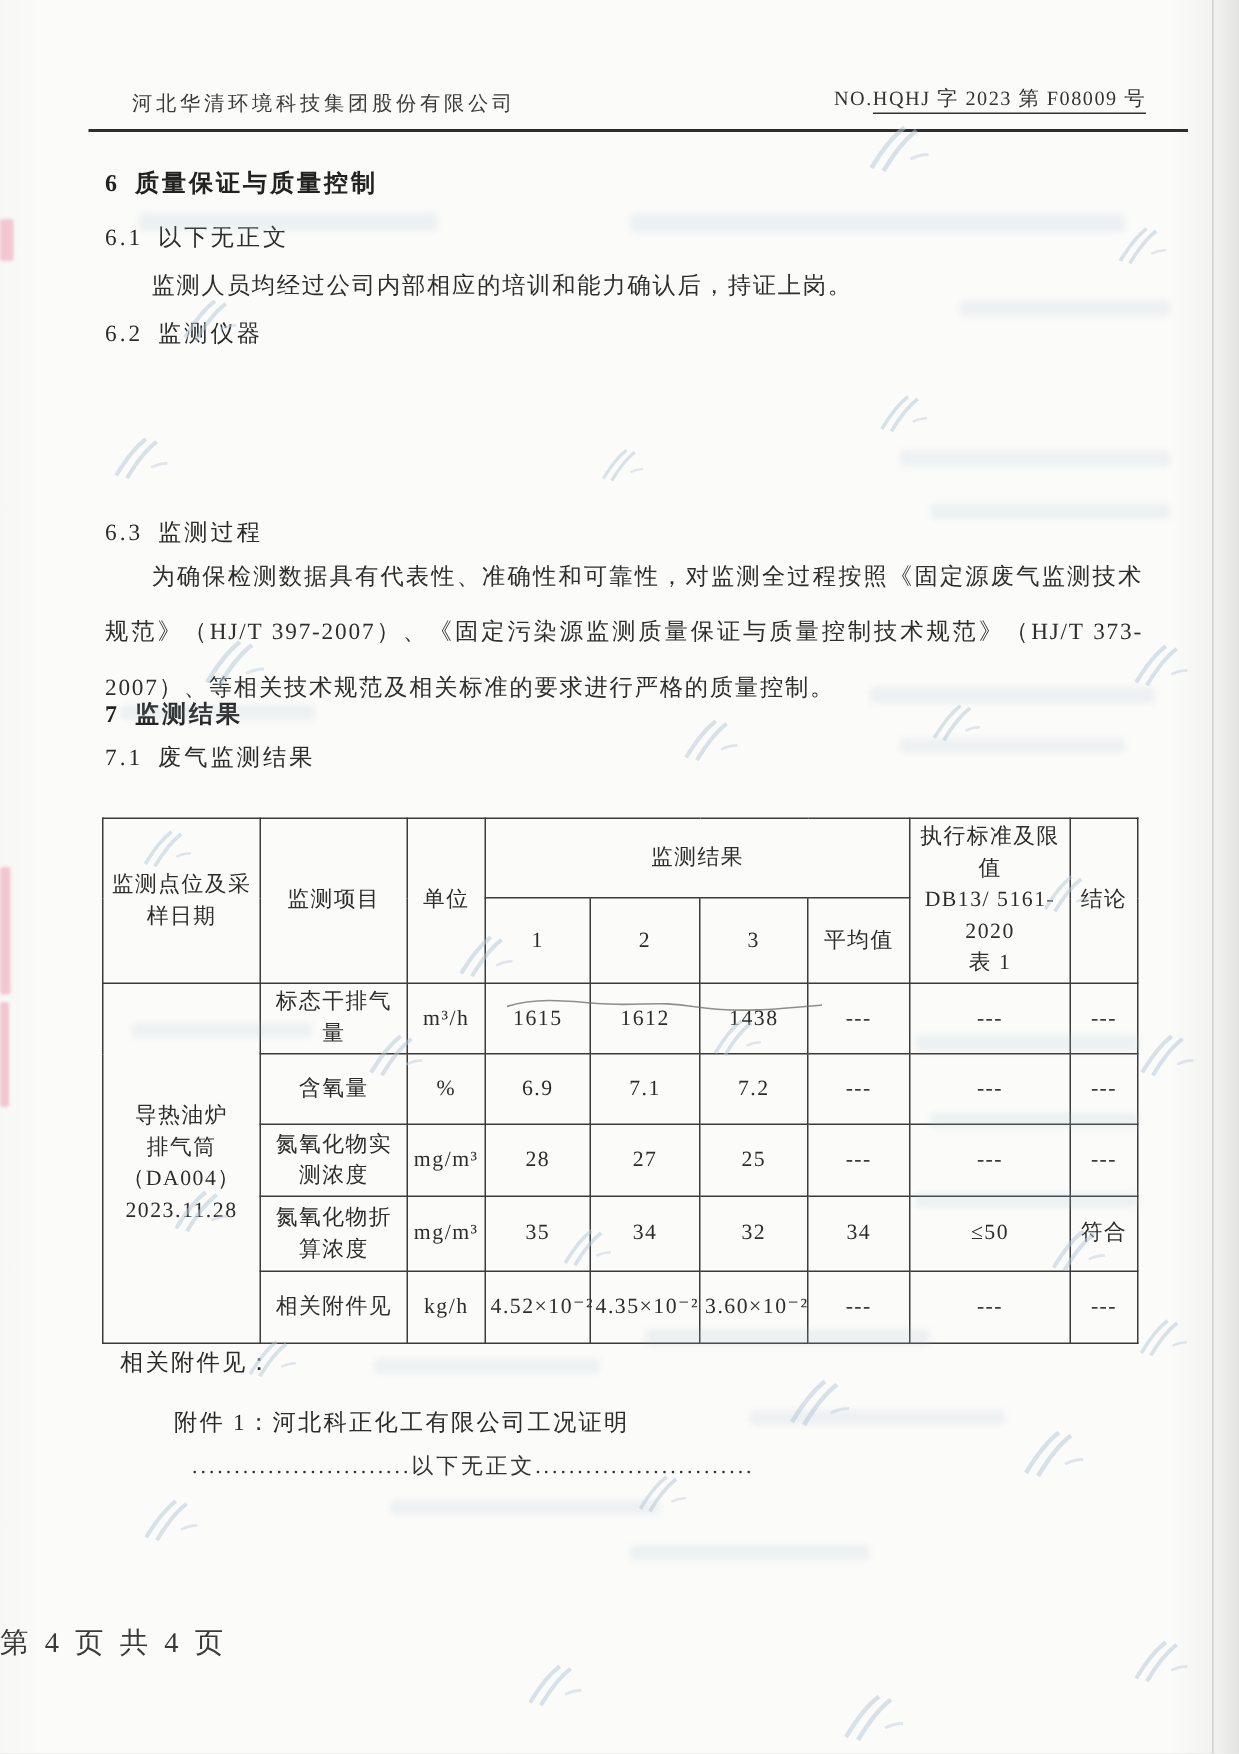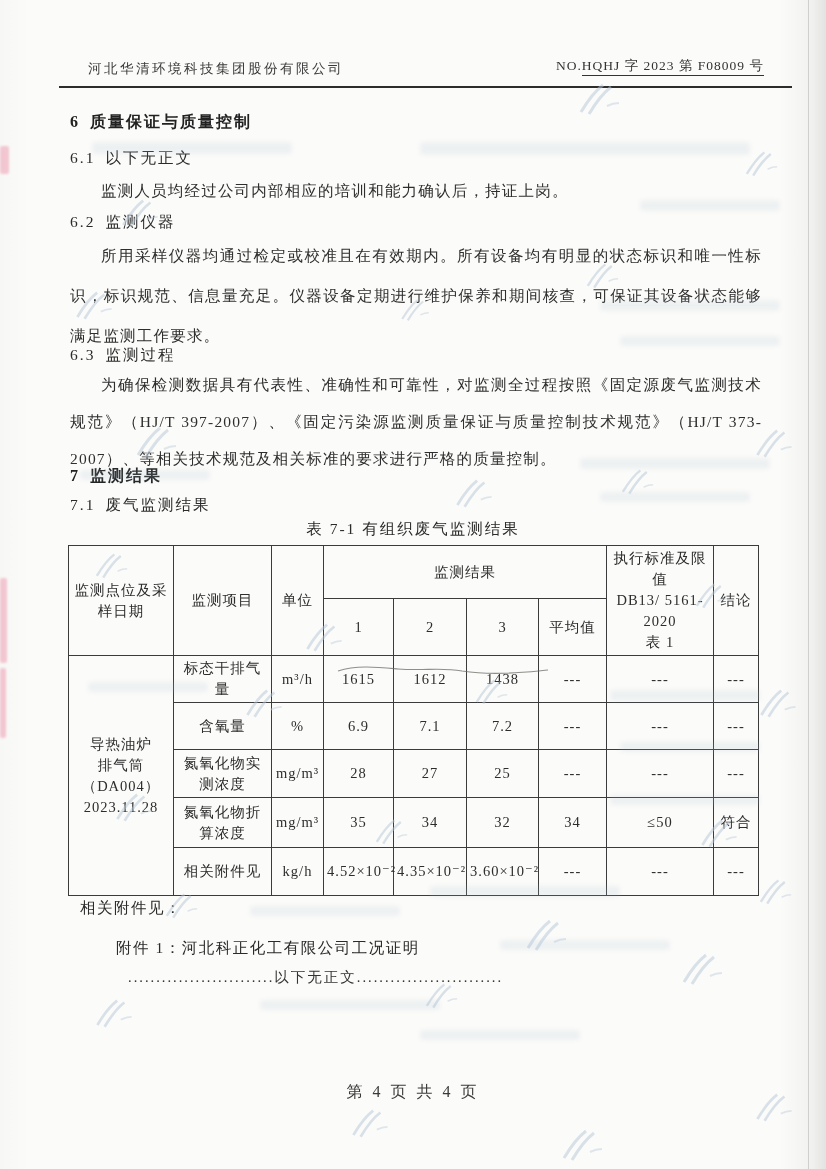--- a/index.html
+++ b/index.html
@@ -31,22 +31,22 @@
          font-size:14.5px; font-weight:normal; color:#2d2d2d; letter-spacing:1px;
          padding:2px 3px; line-height:1.45; }
   table{ border:1.5px solid #333; }
   .pre{ white-space:pre-line; }
   .squiggle{ position:absolute; left:268px; top:116px; pointer-events:none; }
   
   .attach-label{ position:absolute; left:80px; top:898px; font-size:15.5px; letter-spacing:1.5px; }
   .attach-item{ position:absolute; left:116px; top:938px; font-size:15.5px; letter-spacing:1.5px; }
   .dots-line{ position:absolute; left:128px; top:968px; width:580px; font-size:14.5px;
               letter-spacing:2px; color:#333; white-space:nowrap; overflow:hidden; }
-  .footer-page{ position:absolute; left:0; top:1082px; width:826px; text-align:center;
-                font-size:16px; letter-spacing:3px; color:#3a3a3a; }
+  .footer-page{ position:absolute; left:0; top:1082px; width:826px; text-align:left;
+                font-size:19px; letter-spacing:3px; color:#3a3a3a; }
   
   .decor{ position:absolute; inset:0; pointer-events:none; }
   .wm{ position:absolute; opacity:.5; }
   .smudge{ position:absolute; background:#a9bcd0; opacity:.16; filter:blur(2px); border-radius:3px; }
   .pinkmark{ position:absolute; background:#ef9fb4; opacity:.55; filter:blur(1px); border-radius:2px; }
   .edge-line{ position:absolute; top:0; bottom:0; left:808px; width:1px; background:#cfcfcd; }
 </style>
 </head>
 <body>
 
@@ -55,29 +55,27 @@
   <div class="hdr-company">河北华清环境科技集团股份有限公司</div>
   <div class="hdr-no"><span>NO.</span><span class="uline">HQHJ 字 2023 第 F08009 号</span></div>
   <div class="hdr-rule"></div>
 
   <div class="blk h1" style="top:112px"><span class="num">6</span><span>质量保证与质量控制</span></div>
 
   <div class="blk h2" style="top:148px"><span class="num">6.1</span><span>以下无正文</span></div>
   <div class="blk para lh42" style="top:170px">监测人员均经过公司内部相应的培训和能力确认后，持证上岗。</div>
 
   <div class="blk h2" style="top:212px"><span class="num">6.2</span><span>监测仪器</span></div>
-  <div class="blk para lh40" style="top:236px">所用采样仪器均通过检定或校准且在有效期内。所有设备均有明显的状态标识和唯一性标识，标识规范、信息量充足。仪器设备定期进行维护保养和期间核查，可保证其设备状态能够满足监测工作要求。</div>
 
   <div class="blk h2" style="top:345px"><span class="num">6.3</span><span>监测过程</span></div>
   <div class="blk para lh37" style="top:366px">为确保检测数据具有代表性、准确性和可靠性，对监测全过程按照《固定源废气监测技术规范》（HJ/T 397-2007）、《固定污染源监测质量保证与质量控制技术规范》（HJ/T 373-2007）、等相关技术规范及相关标准的要求进行严格的质量控制。</div>
 
   <div class="blk h1" style="top:466px"><span class="num">7</span><span>监测结果</span></div>
   <div class="blk h2" style="top:495px"><span class="num">7.1</span><span>废气监测结果</span></div>
 
-  <div class="tbl-title">表 7-1 有组织废气监测结果</div>
 
   <div class="tbl-wrap">
     <table>
       <colgroup>
         <col style="width:105px">
           <col style="width:98px">
           <col style="width:52px">
         <col style="width:70px">
           <col style="width:73px">
           <col style="width:72px">

